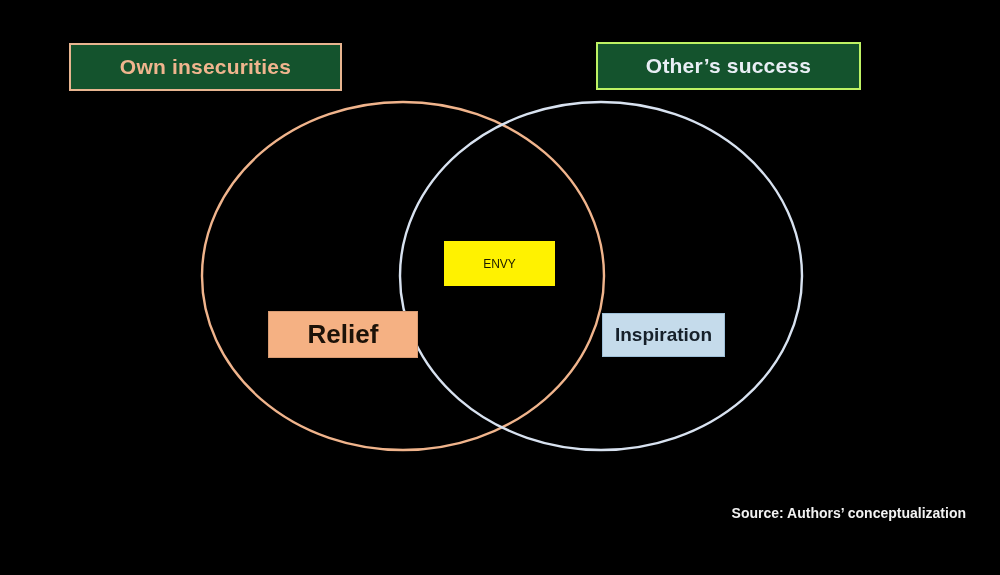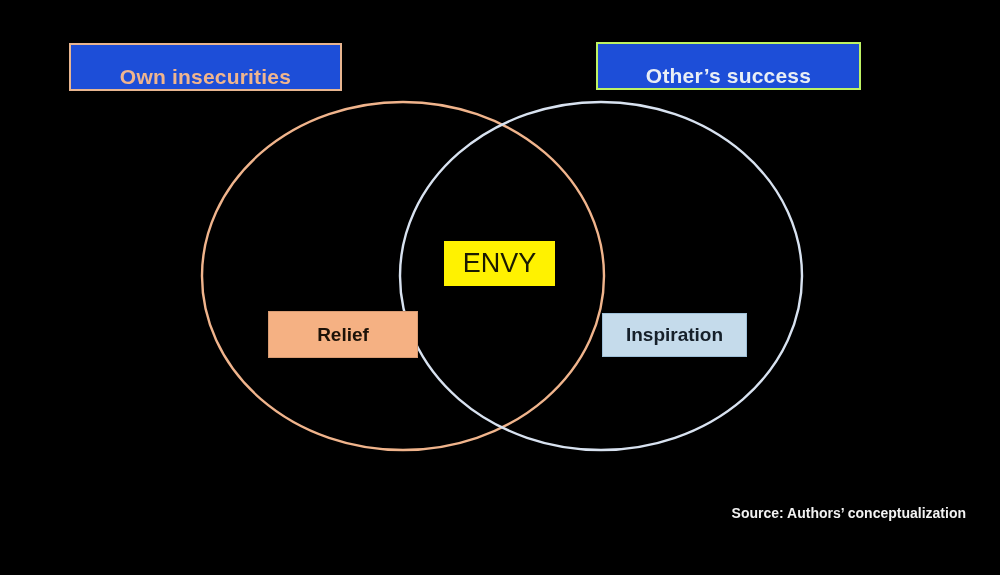--- a/index.html
+++ b/index.html
@@ -19,23 +19,23 @@
     left: 0; top: 0;
     width: 1000px;
     height: 575px;
     background: #000000;
   }
 
   
   .label-box {
     position: absolute;
     box-sizing: border-box;
-    background: #1d4ed8;
+    background: #14532d;
     display: flex;
-    align-items: flex-end;
+    align-items: center;
     justify-content: center;
     font-weight: bold;
     letter-spacing: 0.2px;
     white-space: nowrap;
   }
   #label-left {
     left: 69px;
     top: 43px;
     width: 273px;
     height: 48px;
@@ -73,39 +73,39 @@
     font-weight: bold;
     white-space: nowrap;
   }
   #box-envy {
     left: 444px;
     top: 241px;
     width: 111px;
     height: 45px;
     background: #fff200;
     color: #1a1a00;
-    font-size: 27px;
+    font-size: 12px;
     font-weight: normal;
     z-index: 5;
   }
   #box-relief {
     left: 268px;
     top: 311px;
     width: 150px;
     height: 47px;
     background: #f5b183;
     border: 1px solid #d89b72;
     color: #1c1208;
-    font-size: 19px;
+    font-size: 26px;
     z-index: 5;
   }
   #box-inspiration {
     left: 602px;
     top: 313px;
-    width: 145px;
+    width: 123px;
     height: 44px;
     background: #c5dbeb;
     border: 1px solid #9fc0d8;
     color: #16202a;
     font-size: 19px;
     z-index: 5;
   }
 
   
   #source-note {

